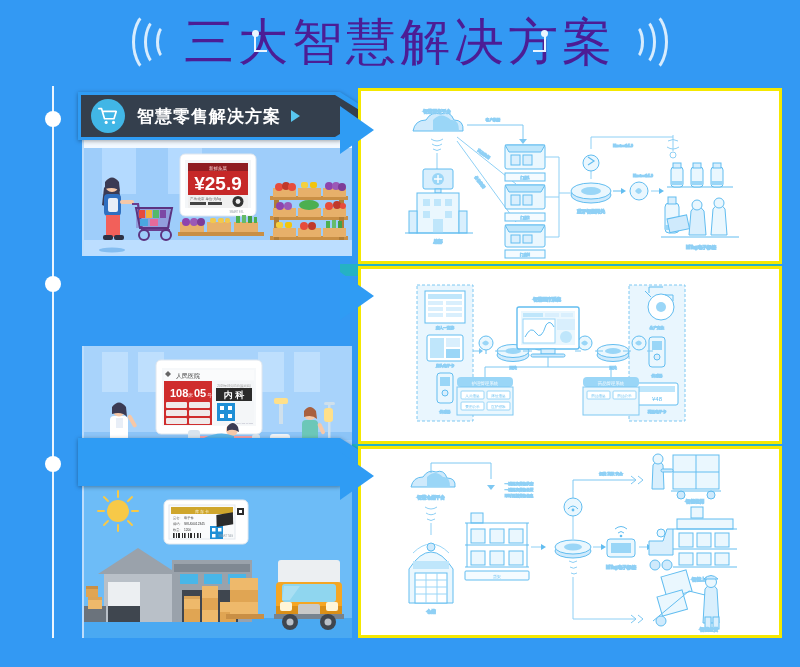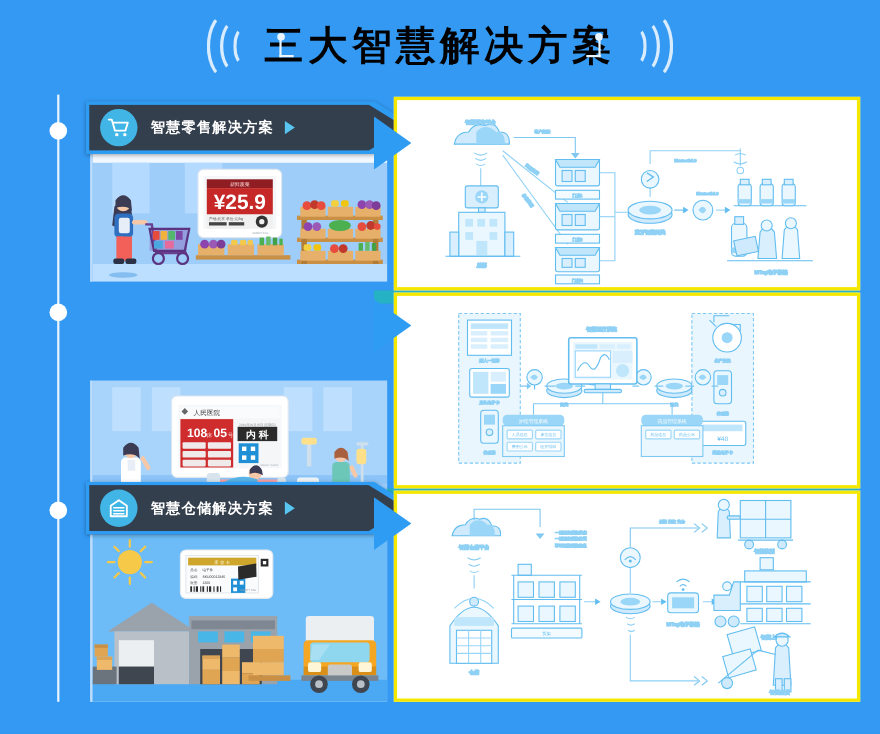--- a/index.html
+++ b/index.html
@@ -10,21 +10,21 @@
     overflow:hidden;position:relative;
   }
   .stage{position:absolute;left:0;top:0;width:800px;height:667px;}
 
   
   .title-wrap{
     position:absolute;left:0;top:8px;width:800px;height:68px;
     display:flex;align-items:center;justify-content:center;gap:8px;
   }
   .title-text{
-    color:#000000;font-size:36px;font-weight:bold;letter-spacing:4px;
+    color:#4c1d95;font-size:50px;font-weight:normal;letter-spacing:4px;
     line-height:1;white-space:nowrap;
   }
   .wave{position:relative;width:46px;height:56px;}
   .wave span{
     position:absolute;top:50%;transform:translateY(-50%);
     border:3px solid #d8ecfd;border-radius:50%;
     border-right-color:transparent;border-top-color:transparent;border-bottom-color:transparent;
   }
   .wave.left span{transform:translateY(-50%) rotate(0deg);}
   .wave.right{transform:scaleX(-1);}
@@ -62,21 +62,21 @@
     position:absolute;left:3px;top:3px;width:288px;height:42px;
     background:#343f4d;
     clip-path:polygon(0 0, 254px 0, 288px 21px, 254px 42px, 0 42px);
     display:flex;align-items:center;
   }
   .b-icon{
     width:34px;height:34px;border-radius:50%;background:#41b6e6;
     margin-left:10px;display:flex;align-items:center;justify-content:center;flex:none;
   }
   .b-label{
-    color:#ffffff;font-size:13px;font-weight:bold;letter-spacing:1px;
+    color:#ffffff;font-size:17px;font-weight:bold;letter-spacing:1px;
     margin-left:12px;white-space:nowrap;
   }
   .b-arrow{
     margin-left:10px;width:0;height:0;
     border-left:9px solid #58c6f0;border-top:6px solid transparent;border-bottom:6px solid transparent;
   }
 
   
   .panel{
     position:absolute;background:#ffffff;border:3px solid #f5e800;
@@ -705,30 +705,20 @@
         <circle cx="206" cy="136" r="8" fill="#3f464f"></circle>
           <circle cx="206" cy="136" r="3.5" fill="#b9c0c8"></circle>
         <circle cx="244" cy="136" r="8" fill="#3f464f"></circle>
           <circle cx="244" cy="136" r="3.5" fill="#b9c0c8"></circle>
       </g>
     </svg>
   </div>
 
   <div class="banner" style="top:438px">
     <div class="outer"></div>
-    <div class="inner">
-      <div class="b-icon">
-        <svg width="22" height="22" viewBox="0 0 24 24">
-          <path d="M4 9.5 L12 4 L20 9.5 V20 H4 Z" fill="none" stroke="#fff" stroke-width="1.8" stroke-linejoin="round"></path>
-          <path d="M7 11.5h10M7 14.5h10M7 17.5h10" stroke="#fff" stroke-width="1.5" stroke-linecap="round"></path>
-        </svg>
-      </div>
-      <div class="b-label">智慧仓储解决方案</div>
-      <div class="b-arrow"></div>
-    </div>
   </div>
 
   <div class="panel" style="left:358px;top:446px;width:418px;height:186px;">
     <svg class="panel-inner" viewBox="0 0 418 186" width="418" height="186">
       <g fill="none" stroke="#8fd0f5" stroke-width="1">
 
         <g>
           <path d="M50 38 q2 -10 12 -10 q5 -8 13 -5 q8 -3 11 6 q9 0 8 9z" fill="#cfeafc" stroke="#62bdf0"></path>
           <path d="M66 28 q8 -8 16 0 q7 -1 7 10 l-23 0z" fill="#9ad6f7" stroke="none"></path>
         </g>

